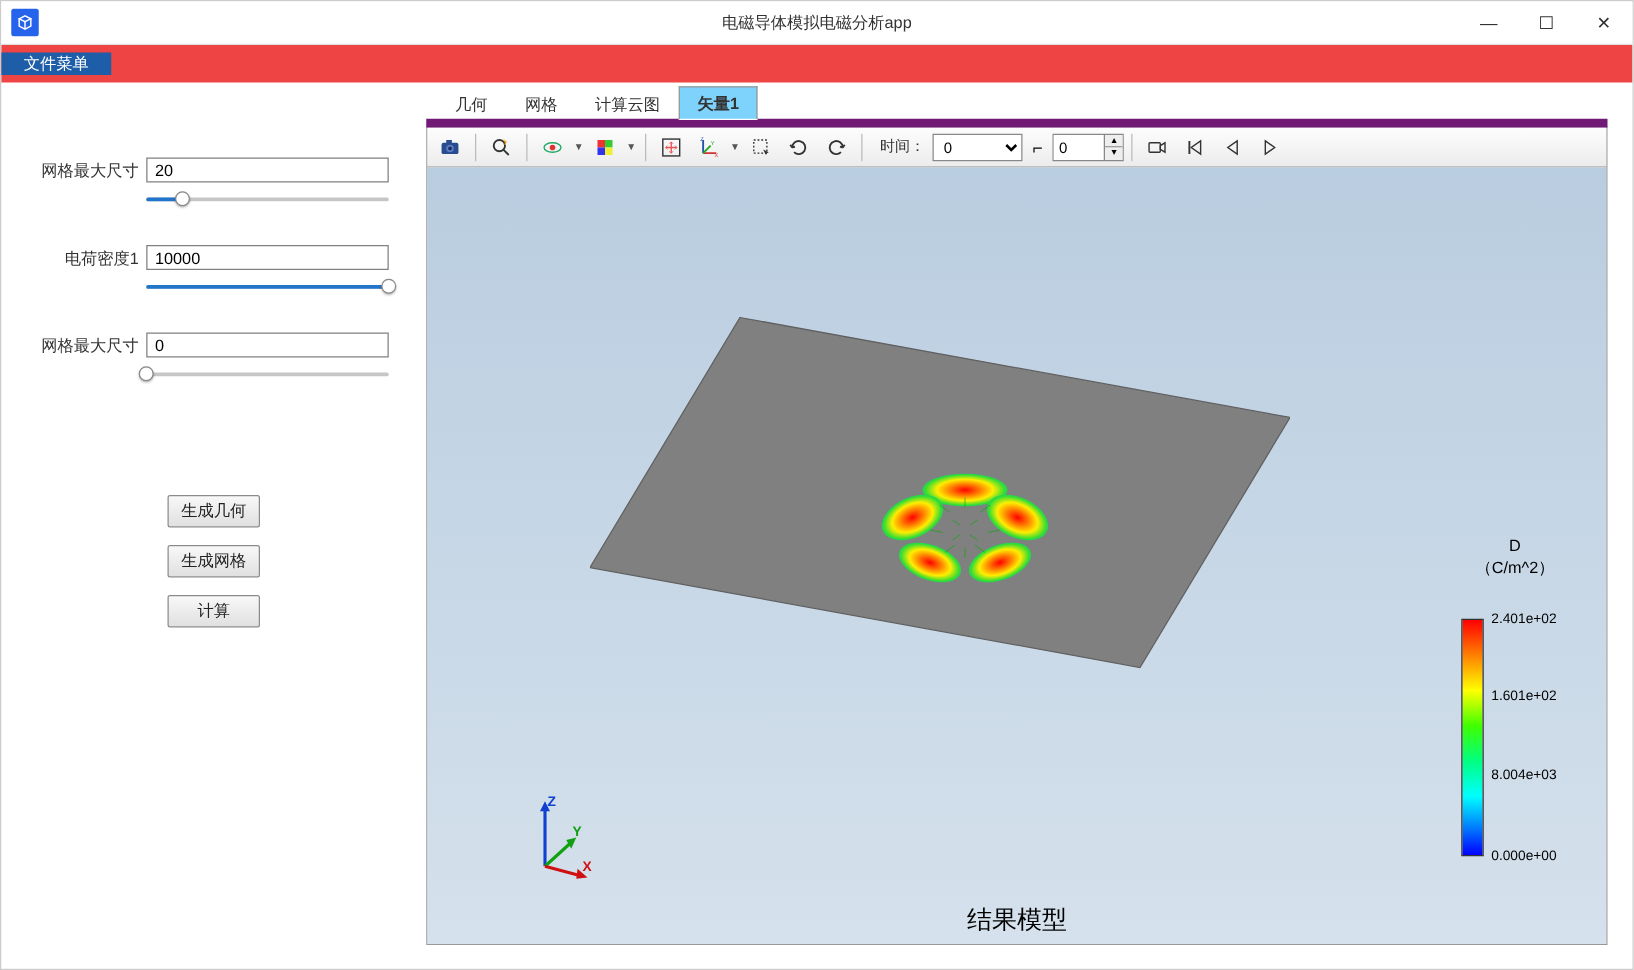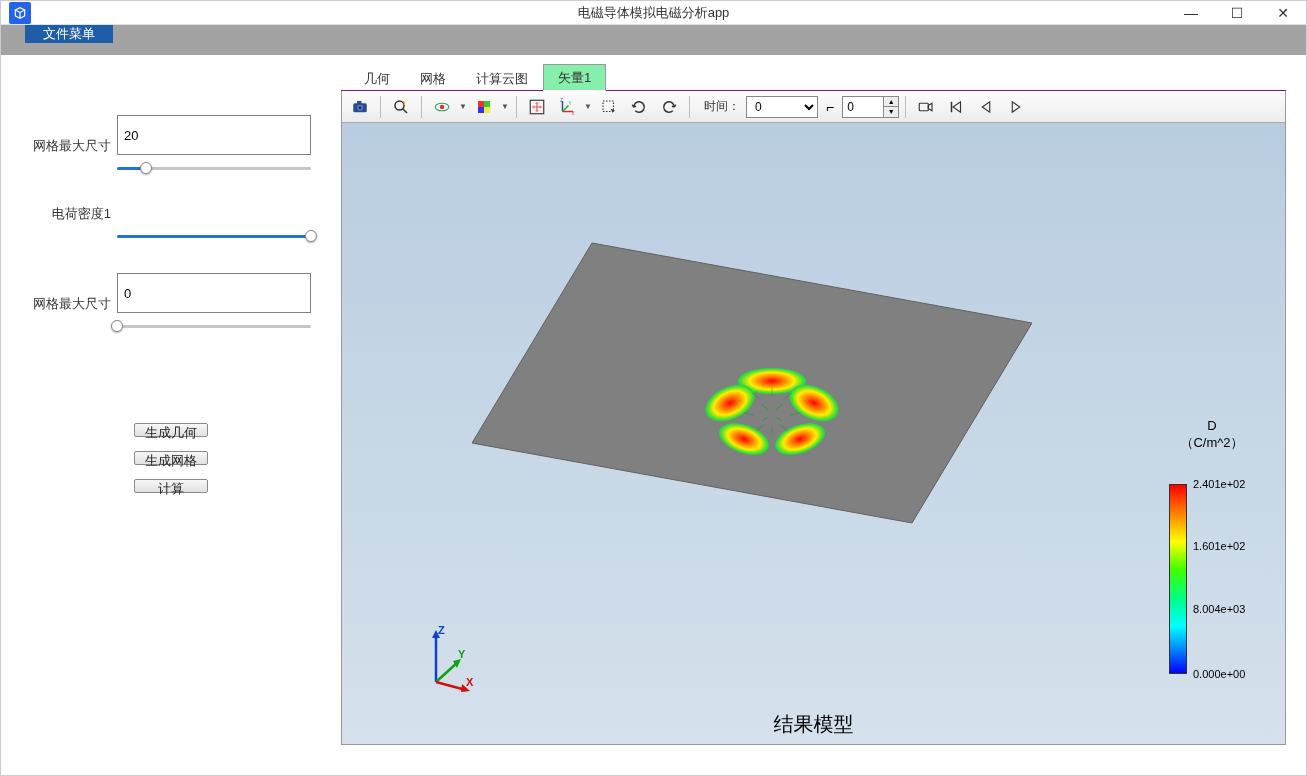--- a/index.html
+++ b/index.html
@@ -6,21 +6,21 @@
 body {
   font-family: "Microsoft YaHei", "SimSun", Arial, sans-serif;
   font-size: 12px;
   background: #fff;
   width: 1307px;
   height: 776px;
   overflow: hidden;
   border: 1px solid #ccc;
 }
 .titlebar {
-  height: 24px;
+  height: 35px;
   display: flex;
   align-items: center;
   background: #fff;
   border-bottom: 1px solid #e0e0e0;
   position: relative;
 }
 .app-icon {
   width: 22px; height: 22px;
   margin-left: 8px;
   background: #2563eb;
@@ -43,24 +43,23 @@
 .window-controls div {
   width: 46px;
   display: flex;
   align-items: center;
   justify-content: center;
   font-size: 14px;
   color: #333;
 }
 .menubar {
   height: 30px;
-  background: #a3a3a3;
-  display: flex;
-  align-items: flex-start;
-  padding-left: 24px;
+  background: #ef4444;
+  display: flex;
+  align-items: center;
 }
 .file-menu-btn {
   background: #1e5da8;
   color: #fff;
   padding: 0 18px;
   display: flex;
   align-items: center;
   font-size: 13px;
 }
 .content {
@@ -80,21 +79,21 @@
 }
 .param-label {
   width: 86px;
   text-align: right;
   color: #333;
   font-size: 13px;
   padding-right: 6px;
 }
 .param-input {
   flex: 1;
-  height: 40px;
+  height: 20px;
   border: 1px solid #808080;
   padding: 2px 6px;
   font-size: 13px;
   background: #fff;
 }
 .slider-wrap {
   margin-left: 86px;
   margin-bottom: 28px;
   height: 18px;
   position: relative;
@@ -126,58 +125,59 @@
 }
 .action-buttons {
   margin-top: 60px;
   display: flex;
   flex-direction: column;
   align-items: center;
   gap: 14px;
 }
 .action-btn {
   width: 74px;
-  height: 14px;
+  height: 26px;
   background: linear-gradient(#f8f8f8, #e0e0e0);
   border: 1px solid #8a8a8a;
   border-radius: 2px;
   font-size: 13px;
   color: #222;
   cursor: pointer;
 }
 .main-area {
   flex: 1;
   padding: 12px 20px 20px 0;
   display: flex;
   flex-direction: column;
 }
 .tabbar {
   display: flex;
   height: 24px;
   align-items: flex-end;
   padding-left: 8px;
-  border-bottom: 1px solid #701a75;
+  border-bottom: 7px solid #701a75;
   margin-bottom: -1px;
   z-index: 2;
   position: relative;
 }
 .tab {
   padding: 4px 14px 3px 14px;
   font-size: 13px;
   color: #333;
   cursor: pointer;
   border: 1px solid transparent;
   border-bottom: none;
   position: relative;
   top: 1px;
 }
 .tab.active {
-  background: #86efac;
+  background: #7dd3fc;
   border: 1px solid #999;
   border-bottom: 1px solid #fff;
+  font-weight: bold;
 }
 .viewer-frame {
   flex: 1;
   border: 1px solid #999;
   background: #fff;
   display: flex;
   flex-direction: column;
   z-index: 1;
 }
 .toolbar {
@@ -336,20 +336,21 @@
       <input class="param-input" value="20" style="">
     </div>
     <div class="slider-wrap">
       <div class="slider-track"></div>
       <div class="slider-fill" style="width:15%"></div>
       <div class="slider-thumb" style="left:calc(15% - 6px)"></div>
     </div>
 
     <div class="param-row">
       <div class="param-label">电荷密度1</div>
+      <input class="param-input" value="10000" style="">
     </div>
     <div class="slider-wrap">
       <div class="slider-track"></div>
       <div class="slider-fill" style="width:100%"></div>
       <div class="slider-thumb" style="left:calc(100% - 6px)"></div>
     </div>
 
     <div class="param-row">
       <div class="param-label">网格最大尺寸</div>
       <input class="param-input" value="0" style="">

